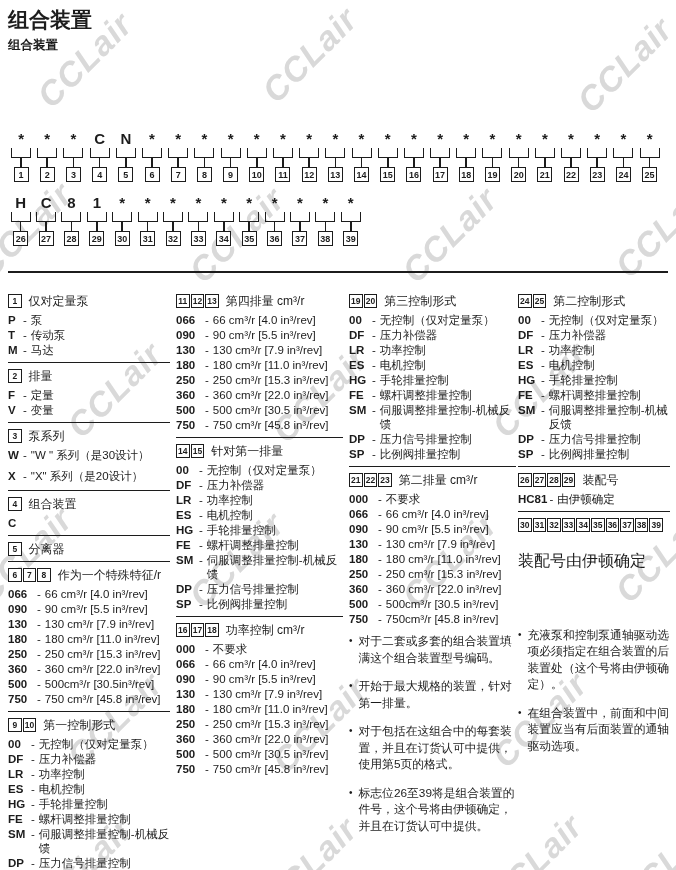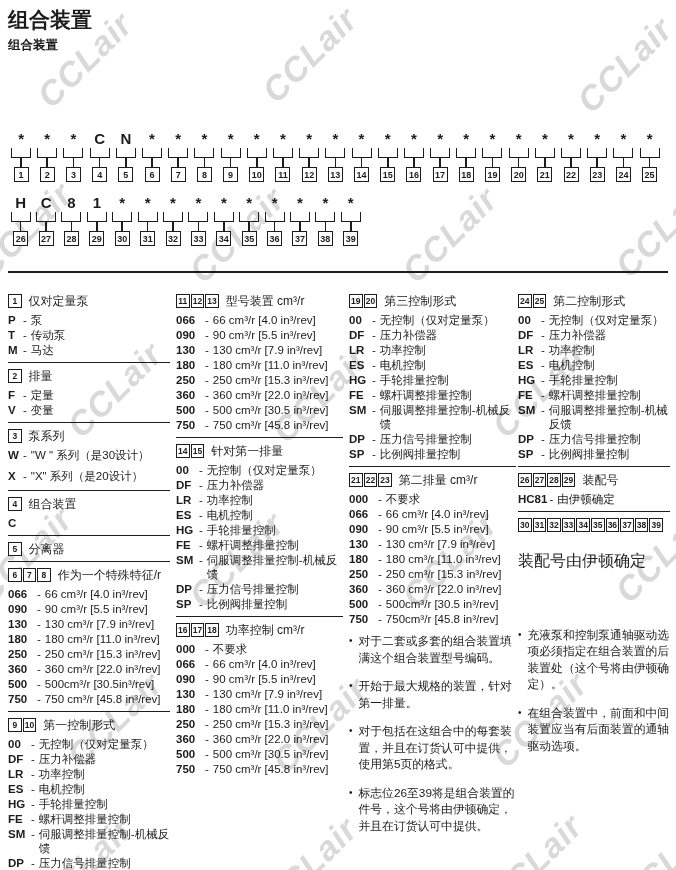--- a/index.html
+++ b/index.html
@@ -479,21 +479,21 @@
           <span class="cd" style="min-width: 21px;">DP</span>
           <span class="dd">-</span>
           <span class="ds">压力信号排量控制</span>
         </div>
       </div>
     <div id="col-1" class="col">
         <div class="sec-head">
           <span class="sb">11</span>
           <span class="sb">12</span>
           <span class="sb">13</span>
-          <span class="stt">型号装置 cm³/r</span>
+          <span class="stt">第四排量 cm³/r</span>
         </div>
         <div class="item">
           <span class="cd" style="min-width: 27px;">066</span>
           <span class="dd">-</span>
           <span class="ds">66 cm³/r [4.0 in³/rev]</span>
         </div>
         <div class="item">
           <span class="cd" style="min-width: 27px;">090</span>
           <span class="dd">-</span>
           <span class="ds">90 cm³/r [5.5 in³/rev]</span>

